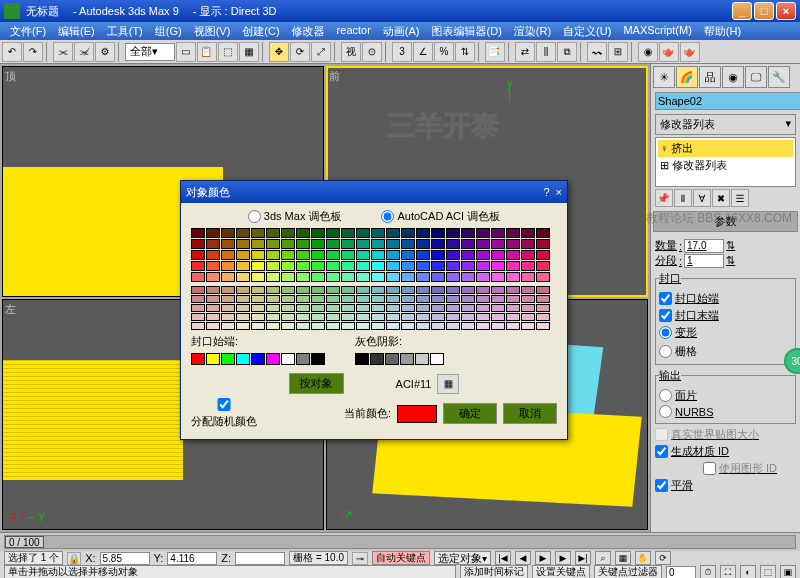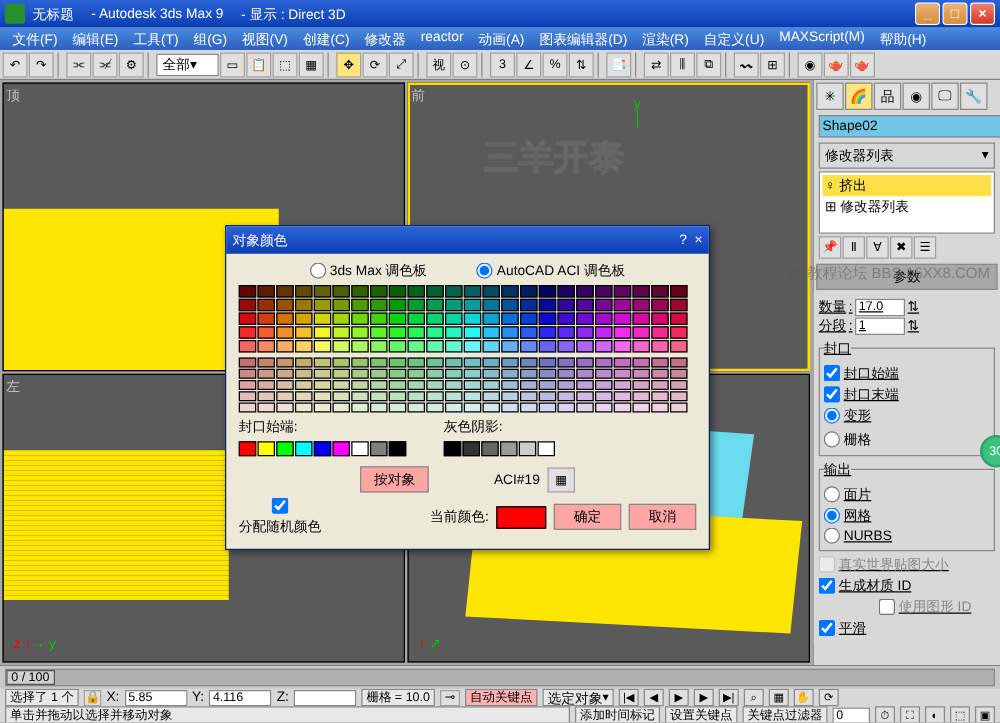--- a/index.html
+++ b/index.html
@@ -55,21 +55,21 @@
 .dlg-title { height:22px; background: linear-gradient(#2c64d8,#0a3db4); color:#fff; display:flex; align-items:center; padding:0 5px;}
 .dlg-body { padding:6px 10px;}
 .palette-radios { display:flex; gap:40px; justify-content:center; margin-bottom:4px;}
 .palette-radios label { display:flex;align-items:center;gap:3px;}
 .color-grid { display:grid; grid-template-columns: repeat(24, 14px); gap:1px; margin:4px 0;}
 .swatch { width:14px;height:10px; border:1px solid #000;}
 .color-grid.half .swatch { height:8px;}
 .swatch-row { display:flex; gap:1px; align-items:center; margin:4px 0;}
 .swatch-row .swatch { width:14px;height:12px;}
 .dlg-row { display:flex; align-items:center; gap:6px; margin:4px 0;}
-.dlg-btn { padding:2px 10px; border:1px solid #888; background:#fca5a5; min-width:54px; text-align:center;}
+.dlg-btn { padding:2px 10px; border:1px solid #888; background:#4d7c0f; min-width:54px; text-align:center;}
 .curr-swatch { width:40px;height:18px; border:1px solid #000;}
 .watermark { position:absolute; top: 210px; right:8px; font-size:12px; color:#555; pointer-events:none; opacity:0.5;}
 .green-bubble { position:absolute; right:-10px; top:348px; width:26px;height:26px;background:#3cc27f;border-radius:50%;border:2px solid #2ba36a;color:#fff;display:flex;align-items:center;justify-content:center;font-size:10px;}
 </style>
 </head>
 <body>
 
 <div class="titlebar">
   <span style="width:16px;height:16px;background:#2a8c2a;border-radius:2px;margin-right:6px;"></span>
   <span class="title-section">无标题</span>
@@ -209,24 +209,20 @@
         <label style="display:inline-flex;">
             <input type="radio" style="">
             <span>栅格</span>
           </label>
       </fieldset>
       <fieldset>
           <legend>输出</legend>
         <label>
             <input type="radio" style="">
             <span>面片</span>
-          </label>
-        <label>
-            <input type="radio" checked="" style="">
-            <span>网格</span>
           </label>
         <label>
             <input type="radio" style="">
             <span>NURBS</span>
           </label>
       </fieldset>
       <label style="color:#888;">
           <input type="checkbox" disabled="" style="">
           <span>真实世界贴图大小</span>
         </label>
@@ -578,21 +574,21 @@
             <div class="swatch" style="background: rgb(102, 102, 102);"></div>
             <div class="swatch" style="background: rgb(153, 153, 153);"></div>
             <div class="swatch" style="background: rgb(204, 204, 204);"></div>
             <div class="swatch" style="background: rgb(255, 255, 255);"></div>
           </div>
       </div>
     </div>
     <div class="dlg-row" style="justify-content:center;">
       <div class="dlg-btn">按对象</div>
       <span style="width:40px;"></span>
-      <span>ACI#19</span>
+      <span>ACI#11</span>
       <div class="tb-btn" style="width:22px;height:20px;">▦</div>
     </div>
     <div class="dlg-row">
       <label style="display:flex;gap:3px;flex-direction:column;">
           <input type="checkbox" checked="" style="">
           <span>分配随机颜色</span>
         </label>
       <span style="flex:1;"></span>
       <span>当前颜色:</span>
       <div class="curr-swatch" id="curr-swatch" style="background: rgb(255, 0, 0);"></div>

